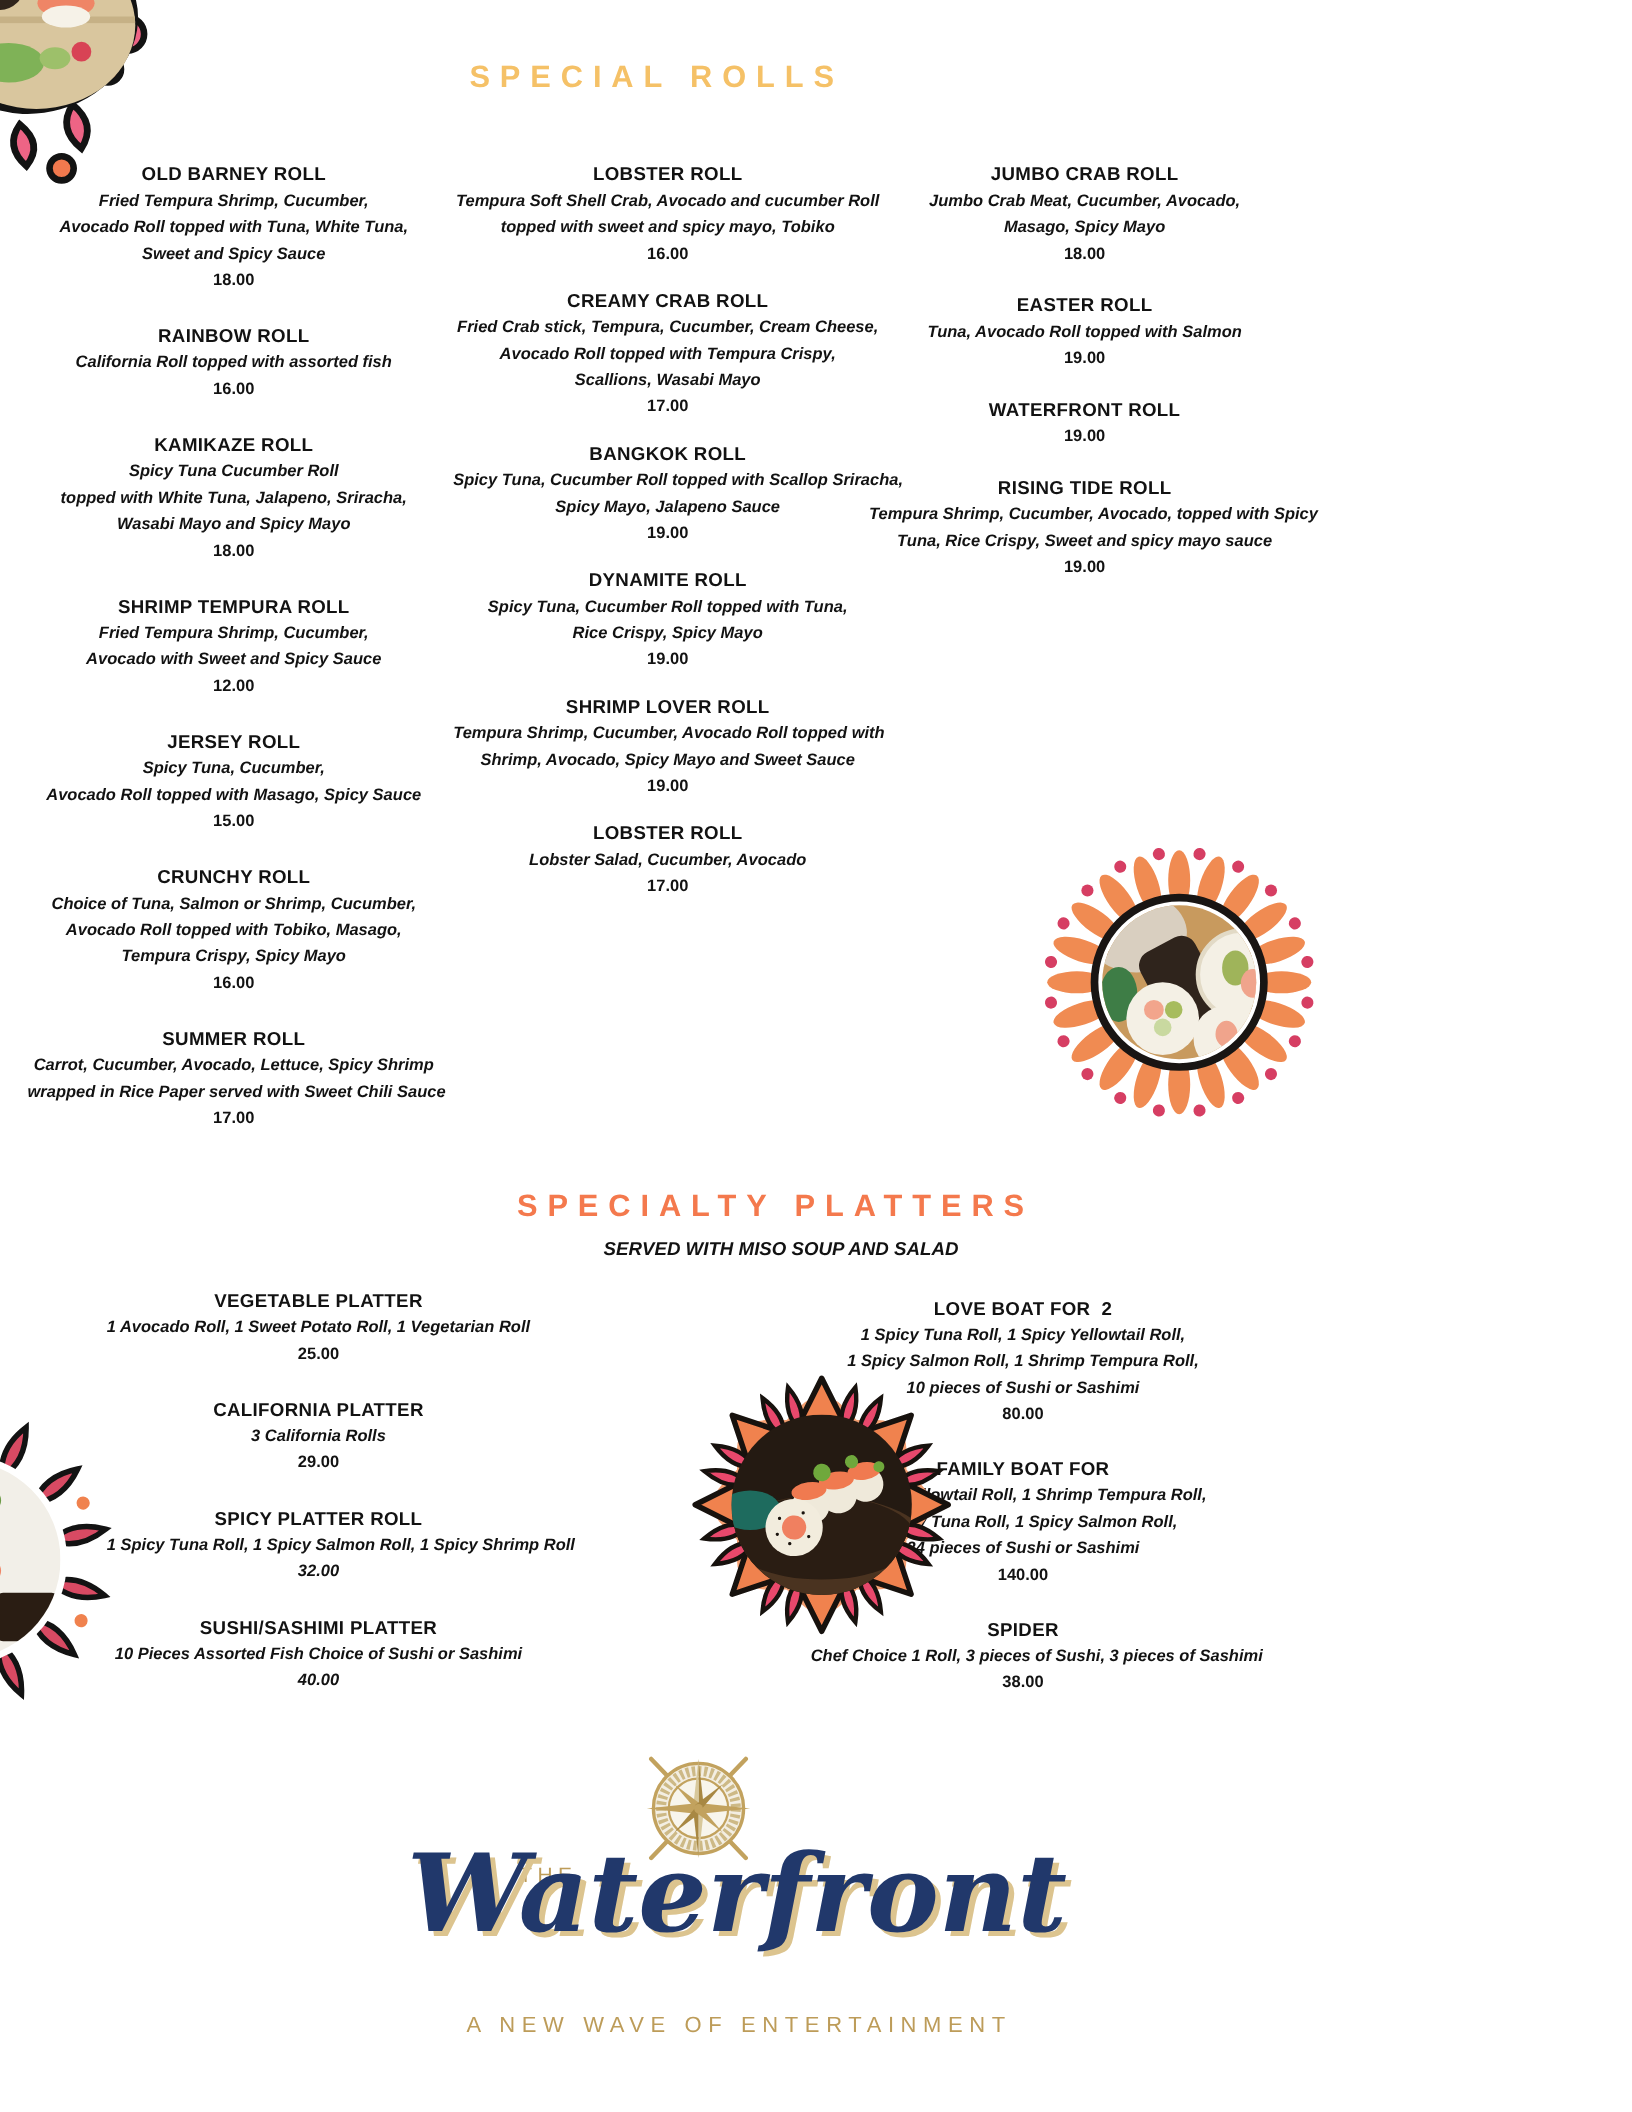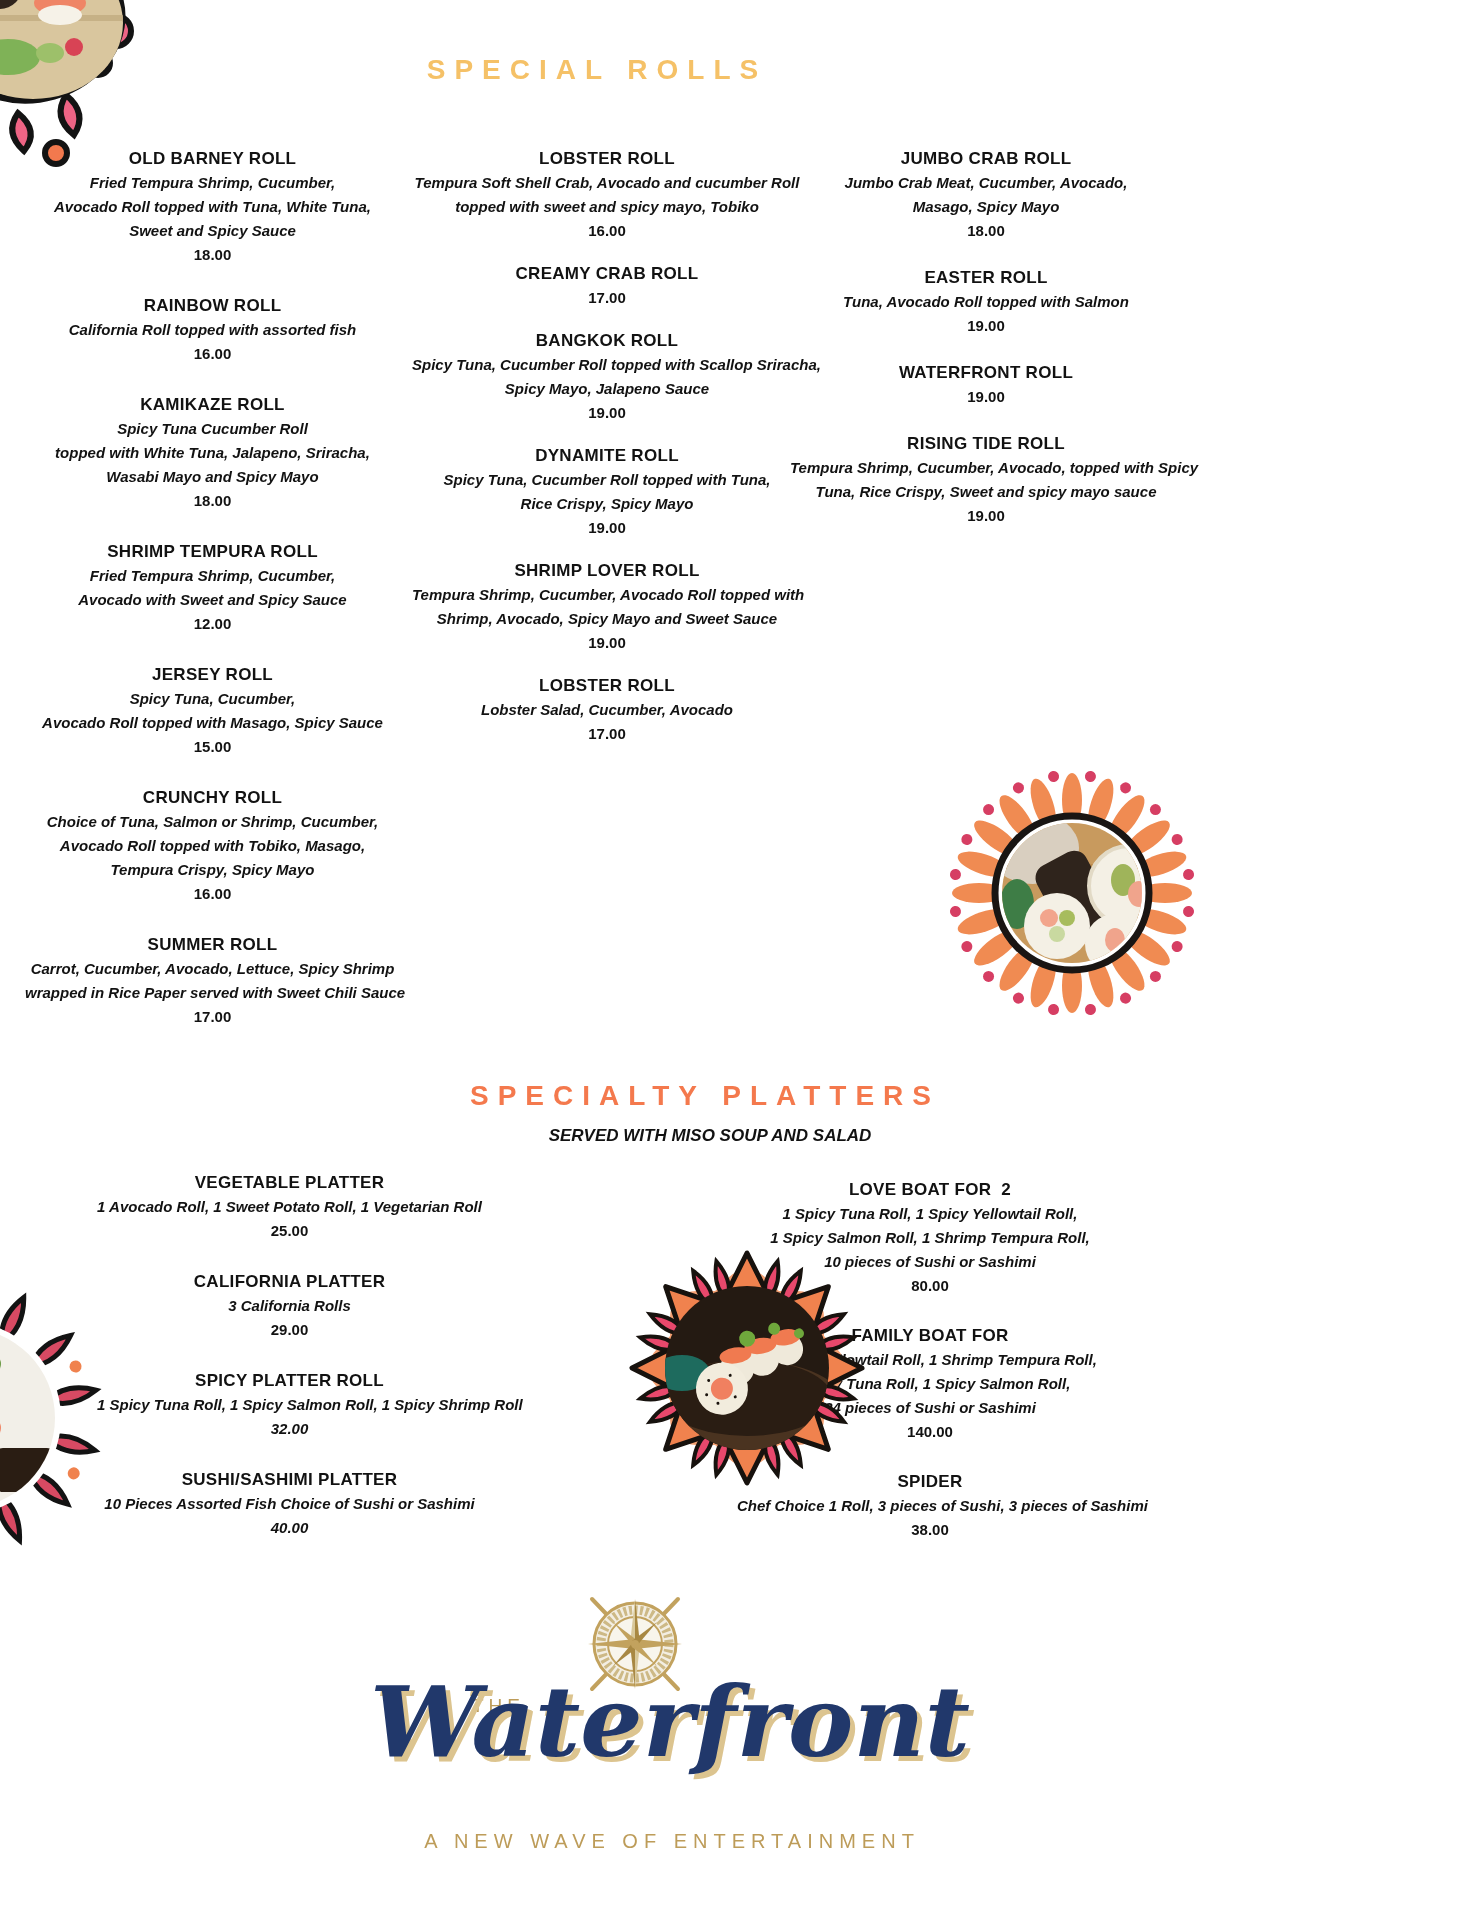--- a/index.html
+++ b/index.html
@@ -146,20 +146,23 @@
 
   <div class="col col-rolls-2">
     <div class="item">
       <div class="item-name">LOBSTER ROLL</div>
       <div class="item-desc">Tempura Soft Shell Crab, Avocado and cucumber Roll
 topped with sweet and spicy mayo, Tobiko</div>
       <div class="item-price">16.00</div>
     </div>
     <div class="item">
       <div class="item-name">CREAMY CRAB ROLL</div>
+      <div class="item-desc">Fried Crab stick, Tempura, Cucumber, Cream Cheese,
+Avocado Roll topped with Tempura Crispy,
+Scallions, Wasabi Mayo</div>
       <div class="item-price">17.00</div>
     </div>
     <div class="item">
       <div class="item-name">BANGKOK ROLL</div>
       <div class="item-desc">Spicy Tuna, Cucumber Roll topped with Scallop Sriracha,
 Spicy Mayo, Jalapeno Sauce</div>
       <div class="item-price">19.00</div>
     </div>
     <div class="item">
       <div class="item-name">DYNAMITE ROLL</div>

